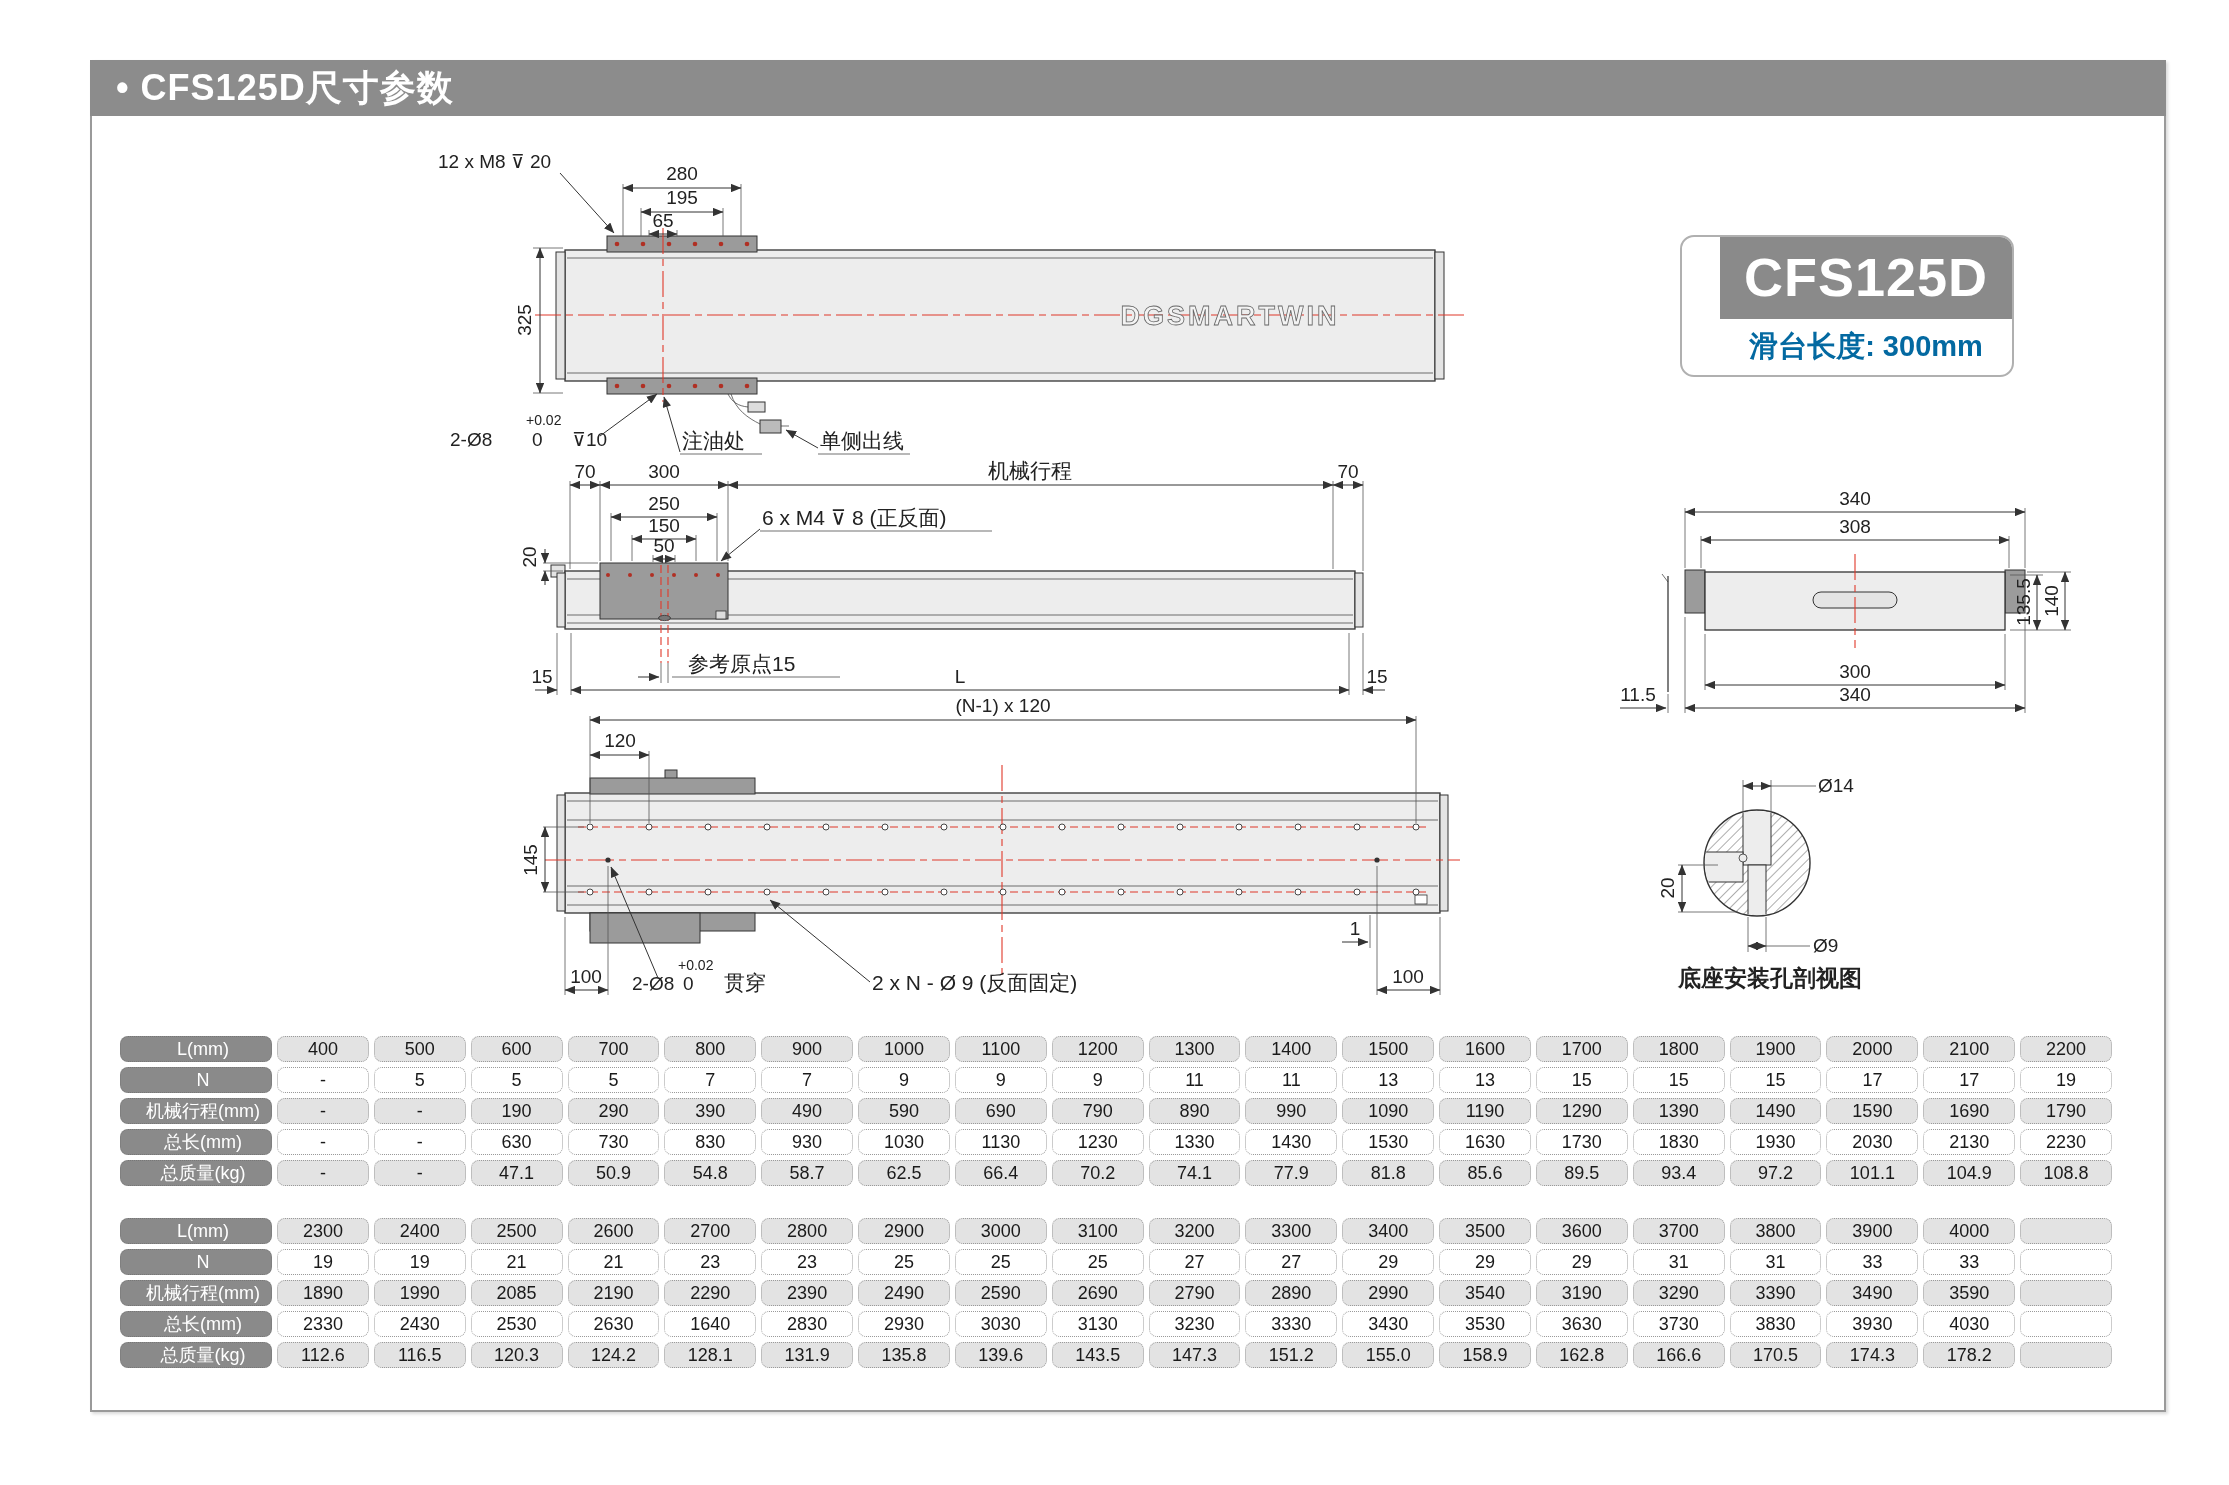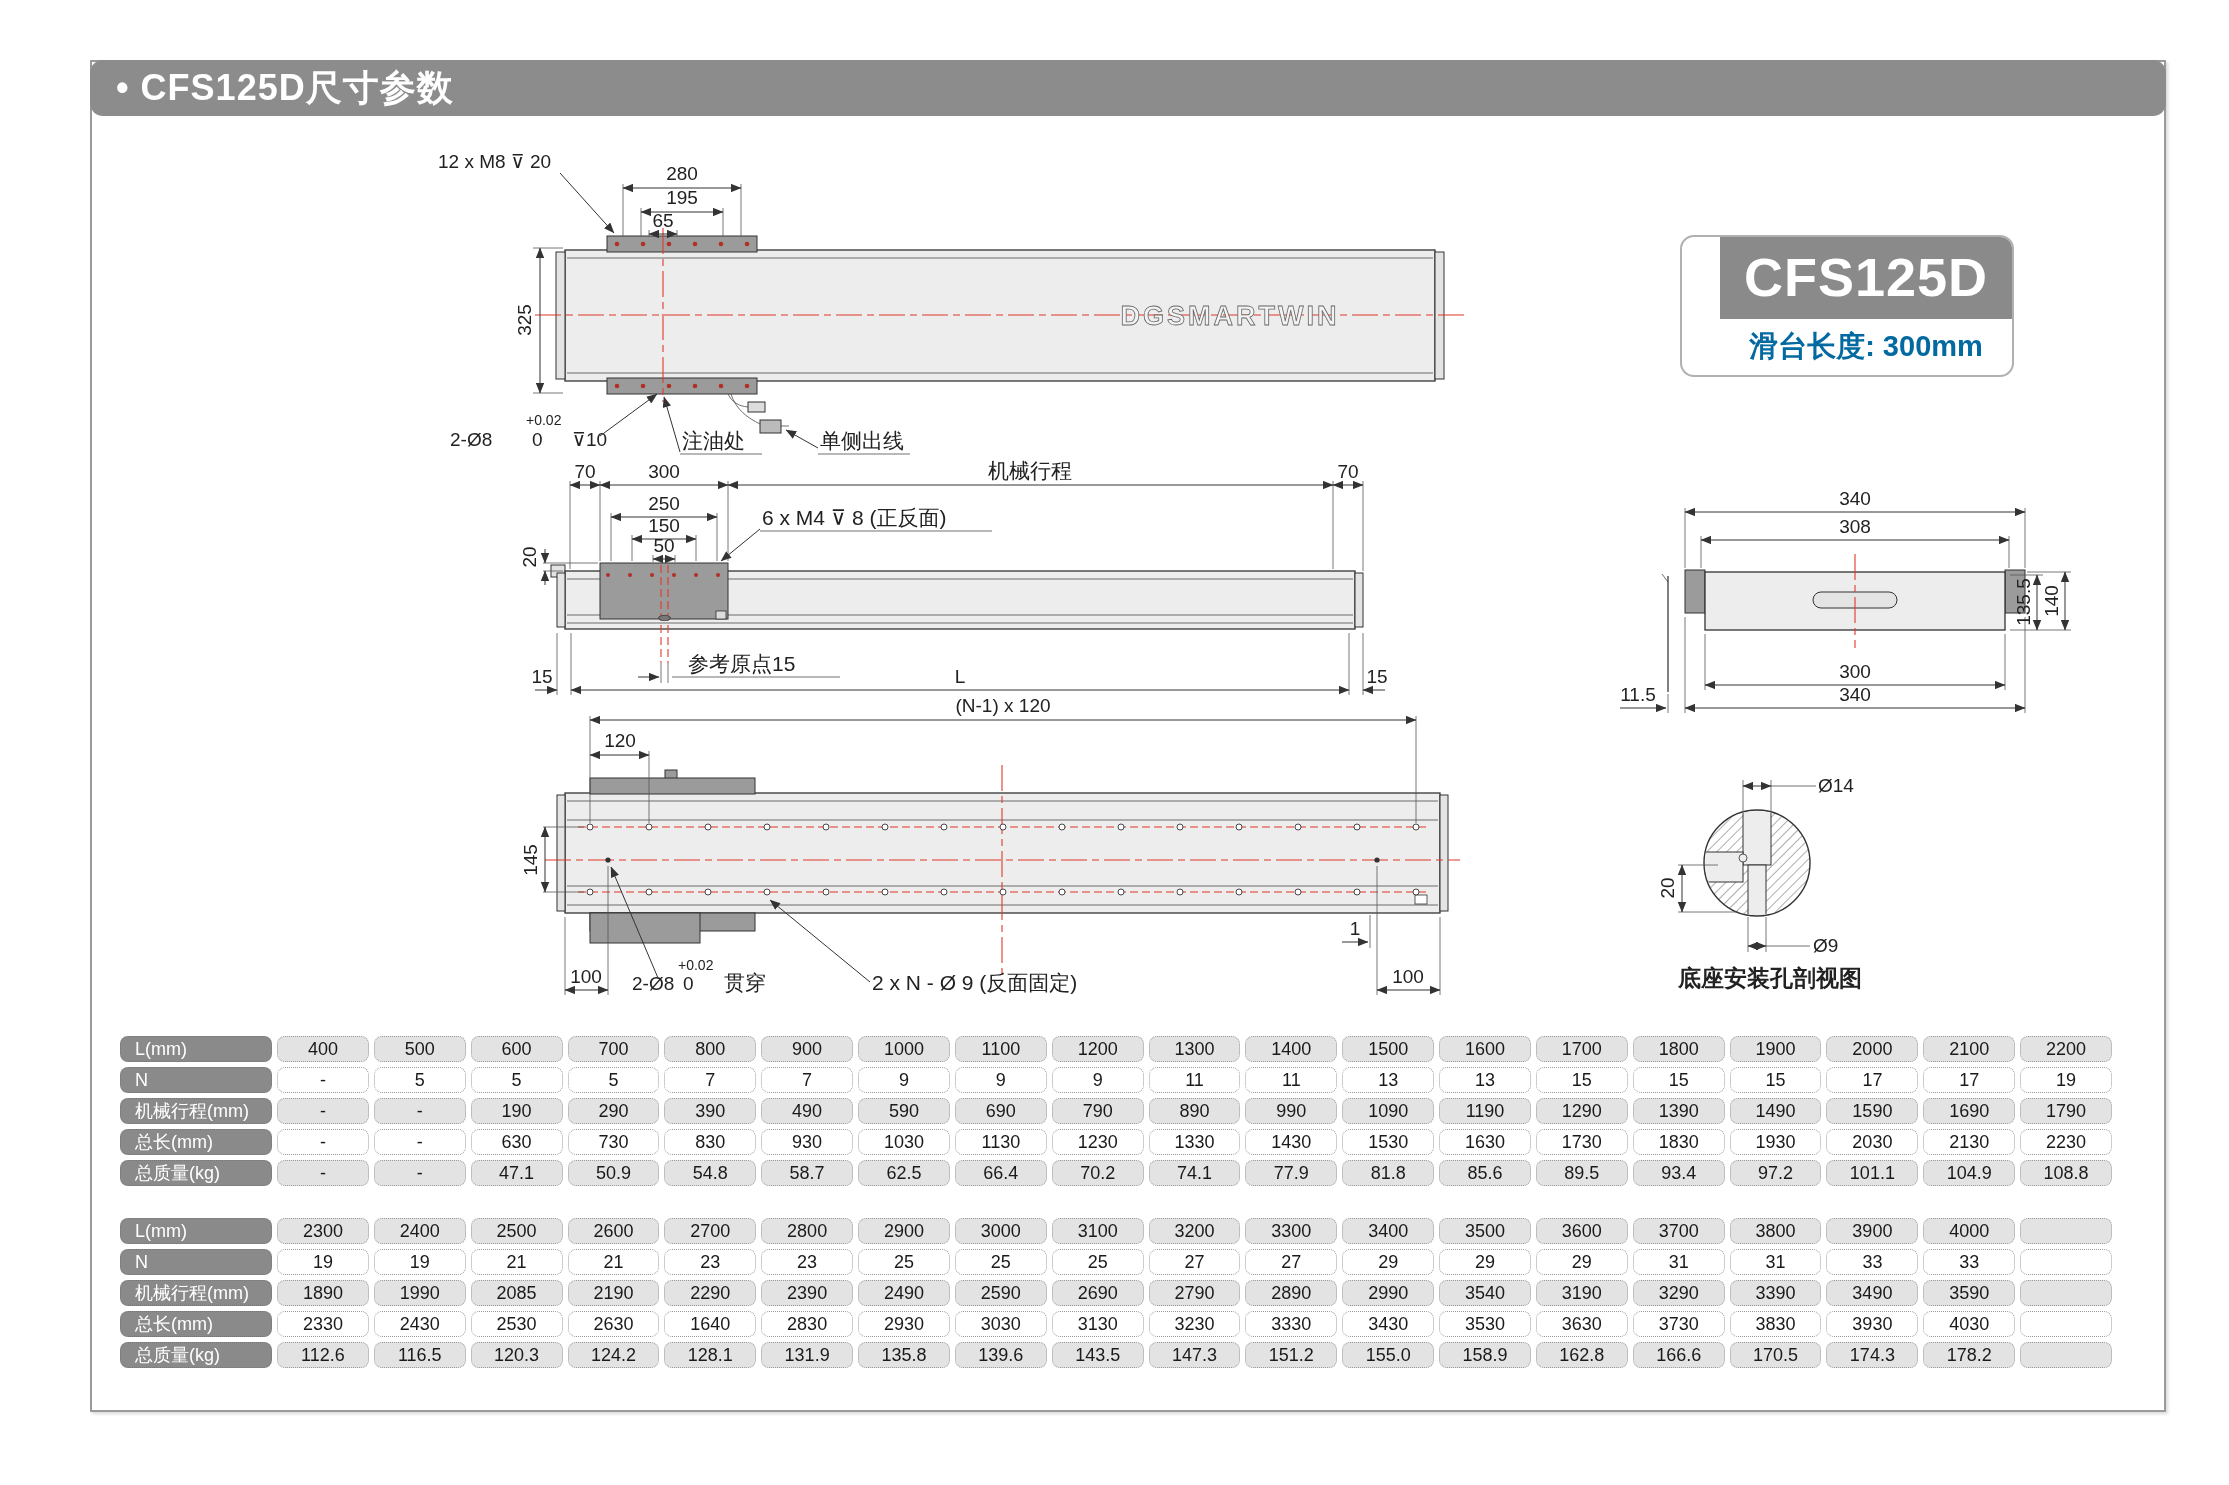--- a/index.html
+++ b/index.html
@@ -3,21 +3,21 @@
 <meta charset="utf-8">
 <style>
   * { margin:0; padding:0; box-sizing:border-box; }
   html,body { background:#fff; }
   body { width:2229px; height:1485px; position:relative;
          font-family:"Liberation Sans","DejaVu Sans",sans-serif; }
   .page { position:absolute; left:90px; top:60px; width:2076px; height:1352px;
           background:#fff; border:2px solid #9a9a9a; box-shadow:2px 2px 3px rgba(0,0,0,.15); }
   .hdr { position:absolute; left:90px; top:60px; width:2076px; height:56px;
          background:#8c8c8c; color:#fff; font-size:36px; font-weight:bold;
-         line-height:56px; padding-left:26px; letter-spacing:1px;border-radius:13px; }
+         line-height:56px; padding-left:26px; letter-spacing:1px; }
   .badge { position:absolute; left:1680px; top:235px; width:334px; height:142px;
            border:2px solid #b0b0b0; border-radius:14px; overflow:hidden; background:#fff;padding-left:38px; }
   .badge .bh { height:82px; background:#8a8a8a; color:#fff; font-size:54px; font-weight:bold;
                text-align:center; line-height:80px; letter-spacing:1px; }
   .badge .bs { height:56px; color:#0369a1; font-size:29px; text-align:center; line-height:54px;font-weight:bold; }
   svg.draw { position:absolute; overflow:visible; }
   
   .dim  { stroke:#333; stroke-width:1; fill:none; }
   .ext  { stroke:#555; stroke-width:0.8; fill:none; }
   .oln  { stroke:#333; stroke-width:1.3; fill:#ededed; }
@@ -32,21 +32,21 @@
   text.cz { font-size:21px; }
   text.cap{ font-size:23px; fill:#222; font-weight:bold; }
   text.logo { font-size:27px; font-weight:bold; letter-spacing:3px; fill:#f3f3f3;
               stroke:#666; stroke-width:0.8; text-anchor:middle; }
   
   .tbl { position:absolute; left:120px; width:1992px; display:grid;
          grid-template-columns:152px repeat(19, 1fr); column-gap:5px; row-gap:5px; }
   .cell { height:26px; line-height:24px; border:1px dotted #9a9a9a; border-radius:8px;
           text-align:center; font-size:18px; color:#1a1a1a; background:#fff; }
   .cell.shade { background:#e3e3e3; }
-  .cell.rlabel { background:#8a8a8a; border-color:#777; color:#fff; text-align:left;
+  .cell.rlabel { background:#8a8a8a; border-color:#777; color:#fff; text-align:center;
                  padding-left:14px; font-size:18px; }
 </style>
 </head>
 <body>
 
 <svg width="0" height="0" style="position:absolute">
   <defs>
     <marker id="arr" viewBox="0 0 10 8" refX="9.6" refY="4" markerWidth="11" markerHeight="8.5" orient="auto-start-reverse">
         <path d="M0,0 L10,4 L0,8 z" fill="#333"></path>
       </marker>

